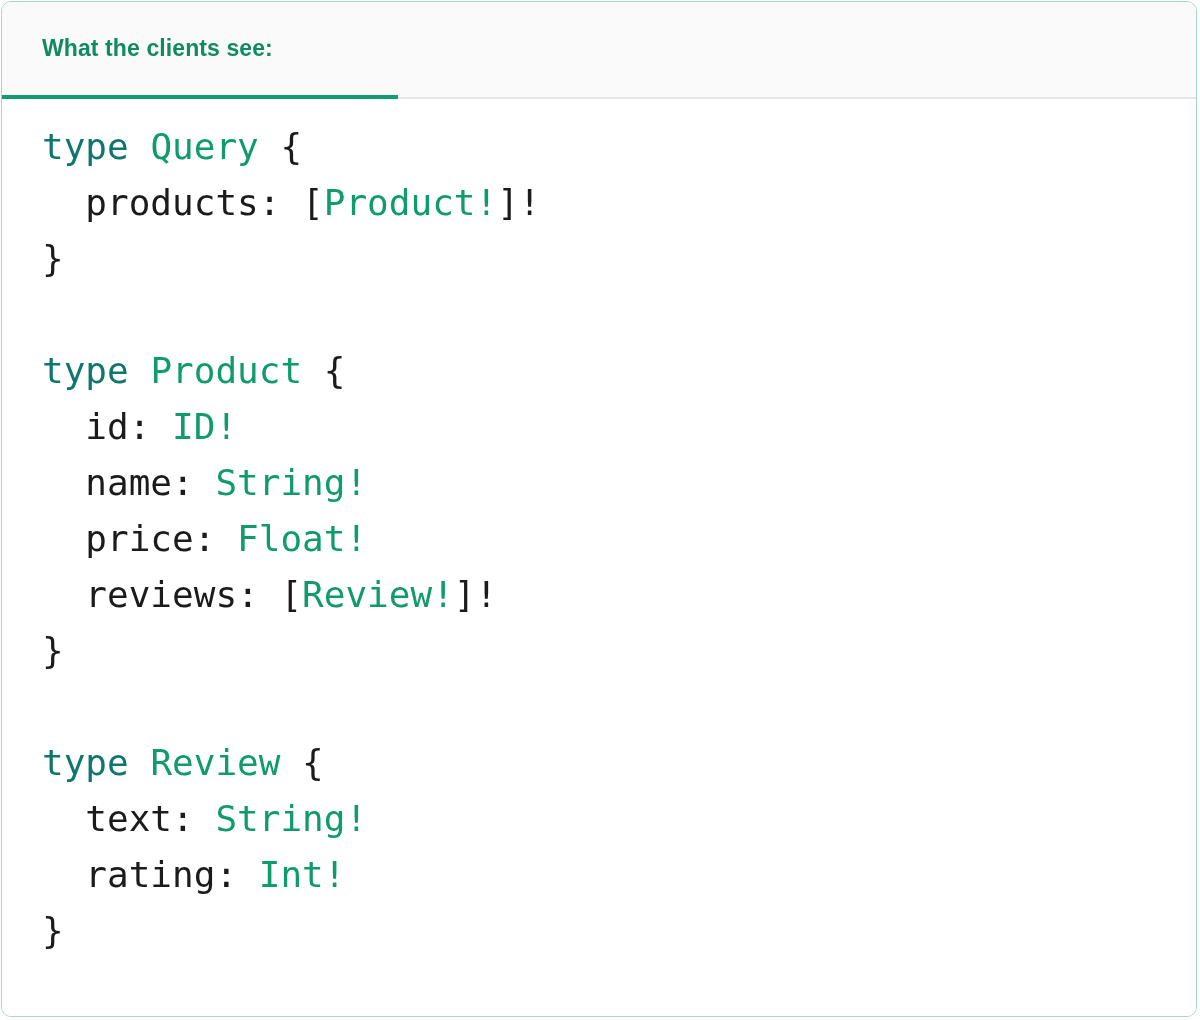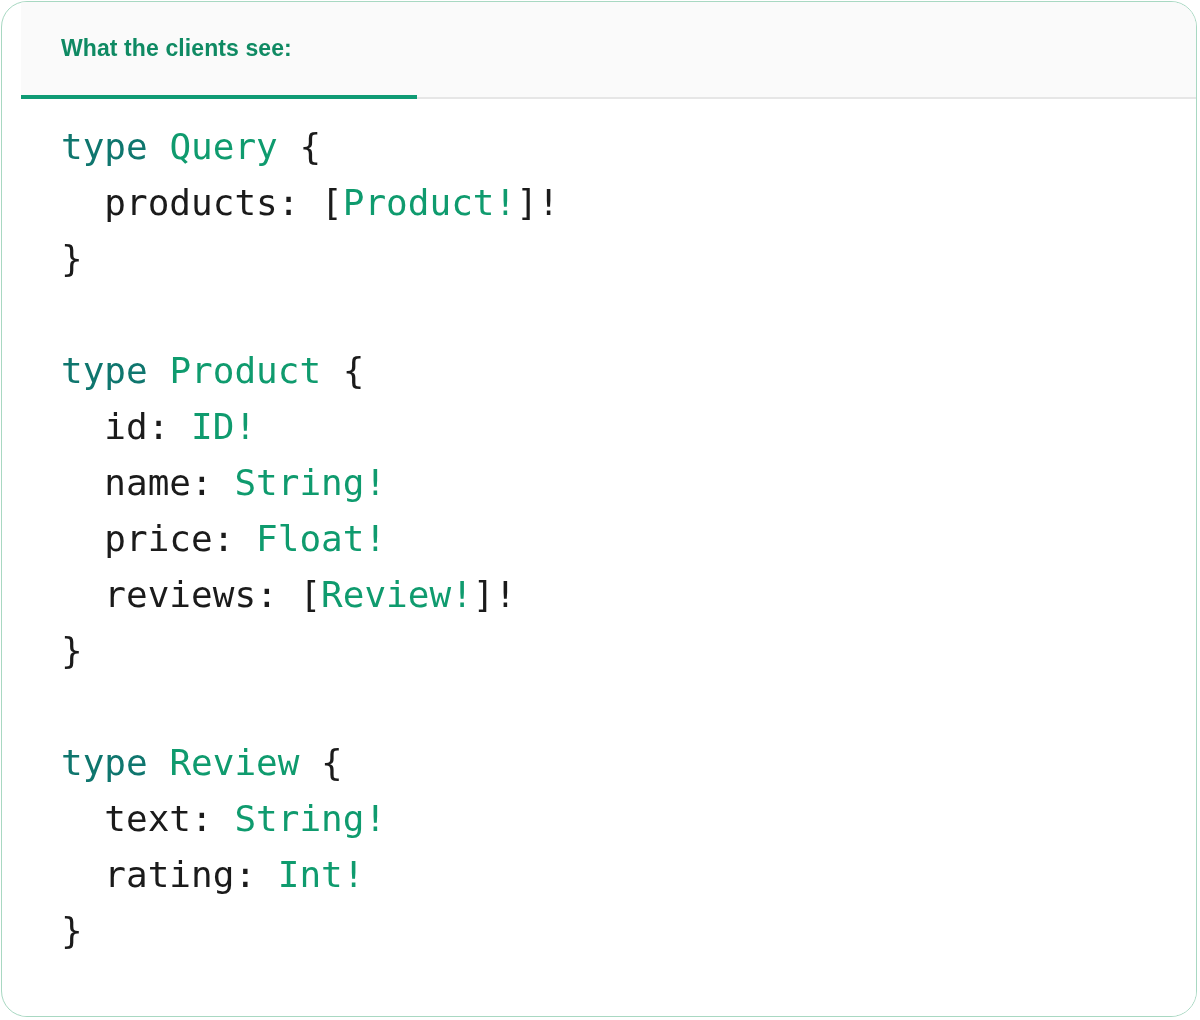--- a/index.html
+++ b/index.html
@@ -16,24 +16,23 @@
   }
 
   .card {
     position: absolute;
     left: 1px;
     top: 1px;
     width: 1196px;
     height: 1016px;
     box-sizing: border-box;
     border: 1px solid #a8d8c2;
-    border-radius: 26px;
+    border-radius: 10px;
     background: #ffffff;
     overflow: hidden;
-    padding-left: 19px;
   }
 
   
   .tabbar {
     position: relative;
     height: 97px;
     background: #fafafa;
     border-bottom: 2px solid #e6e6e6;
     box-sizing: border-box;
   }

